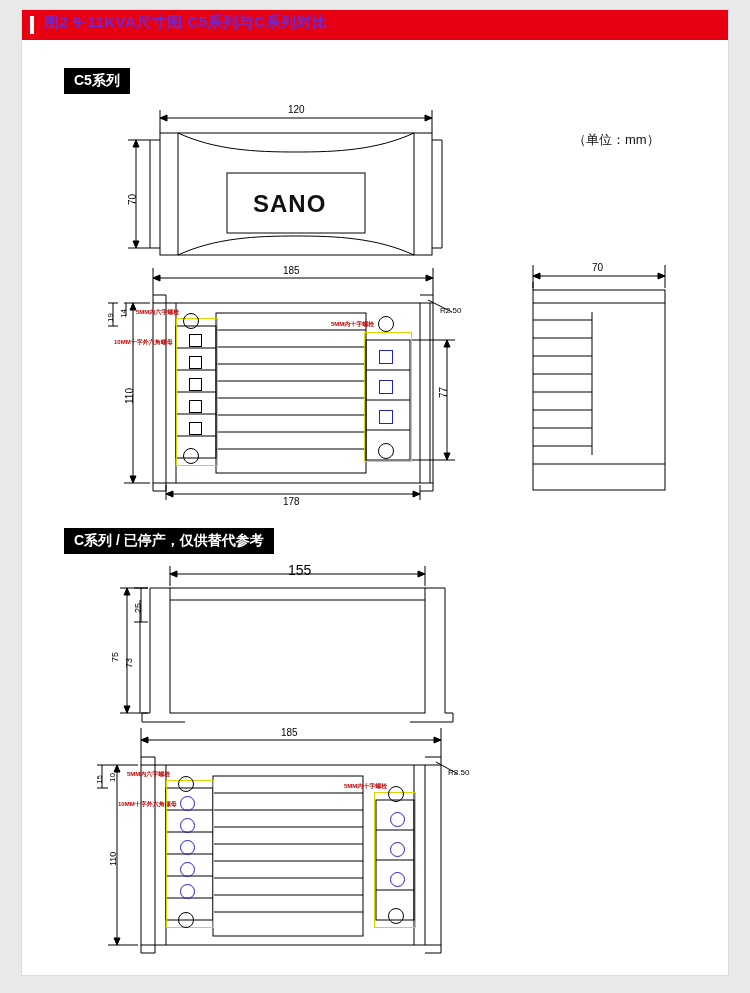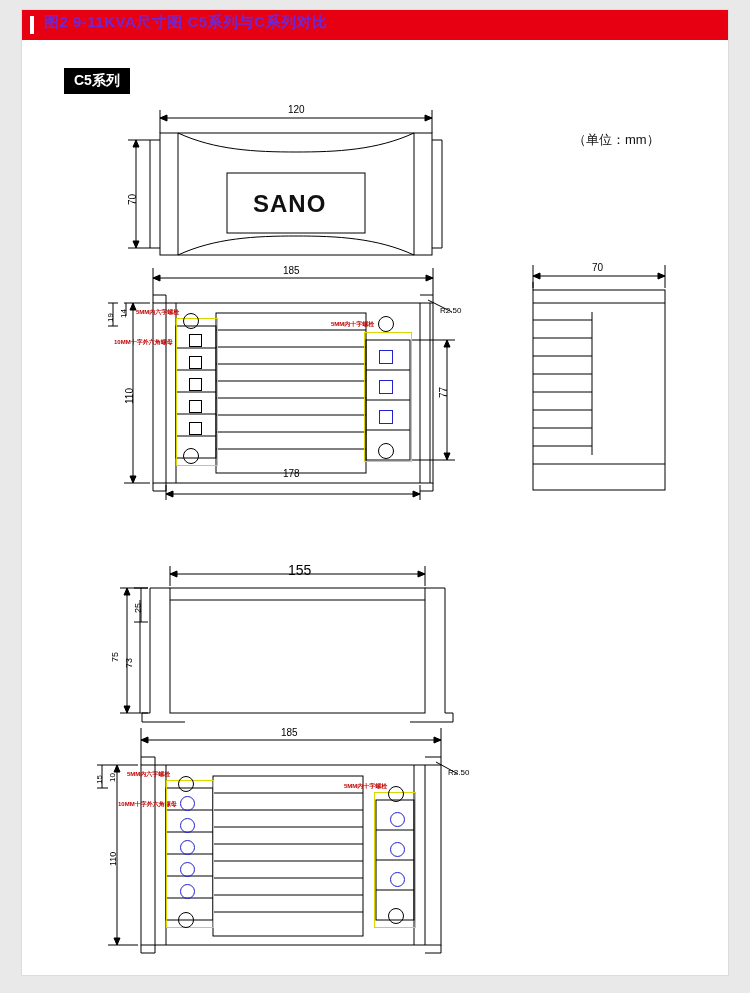--- a/index.html
+++ b/index.html
@@ -276,21 +276,21 @@
       <line x1="436" y1="762" x2="458" y2="774"></line>
     </g>
   </svg>
 
   <div class="sano" style="left:253px;top:190px;">SANO</div>
 
   <div class="dimtxt" style="left:288px;top:104px;font-size:10px;">120</div>
   <div class="dimtxt v" style="left:127px;top:205px;font-size:10px;">70</div>
 
   <div class="dimtxt" style="left:283px;top:265px;font-size:10px;">185</div>
-  <div class="dimtxt" style="left:283px;top:468px;font-size:10px;text-align:right;">178</div>
+  <div class="dimtxt" style="left:283px;top:496px;font-size:10px;text-align:right;">178</div>
   <div class="dimtxt v" style="left:124px;top:404px;font-size:10px;">110</div>
   <div class="dimtxt v" style="left:438px;top:398px;font-size:10px;">77</div>
   <div class="dimtxt v" style="left:106px;top:322px;font-size:8px;">19</div>
   <div class="dimtxt v" style="left:119px;top:318px;font-size:8px;">14</div>
   <div class="dimtxt" style="left:440px;top:306px;font-size:8px;">R2.50</div>
 
   <div class="lbl-red" style="left:136px;top:308px;">5MM内六字螺栓</div>
   <div class="lbl-red" style="left:114px;top:338px;">10MM十字外六角螺母</div>
   <div class="lbl-red" style="left:331px;top:320px;">5MM内十字螺栓</div>
 
@@ -306,20 +306,21 @@
   <div class="hexnut" style="left:189px;top:422px;"></div>
   <div class="circk" style="left:183px;top:313px;width:16px;height:16px;"></div>
   <div class="circk" style="left:183px;top:448px;width:16px;height:16px;"></div>
 
   <div class="bluebox" style="left:379px;top:350px;width:14px;height:14px;"></div>
   <div class="bluebox" style="left:379px;top:380px;width:14px;height:14px;"></div>
   <div class="bluebox" style="left:379px;top:410px;width:14px;height:14px;"></div>
   <div class="circk" style="left:378px;top:316px;width:16px;height:16px;"></div>
   <div class="circk" style="left:378px;top:443px;width:16px;height:16px;"></div>
 
+  <div class="tag tag-c">C系列 / 已停产，仅供替代参考</div>
 
   <div class="dimtxt" style="left:288px;top:562px;font-size:14px;">155</div>
   <div class="dimtxt v" style="left:133px;top:613px;font-size:9px;">25</div>
   <div class="dimtxt v" style="left:110px;top:662px;font-size:9px;">75</div>
   <div class="dimtxt v" style="left:124px;top:668px;font-size:9px;">73</div>
 
   <div class="dimtxt" style="left:281px;top:727px;font-size:10px;">185</div>
   <div class="dimtxt v" style="left:108px;top:866px;font-size:9px;">110</div>
   <div class="dimtxt v" style="left:95px;top:784px;font-size:8px;">15</div>
   <div class="dimtxt v" style="left:108px;top:782px;font-size:8px;">10</div>

